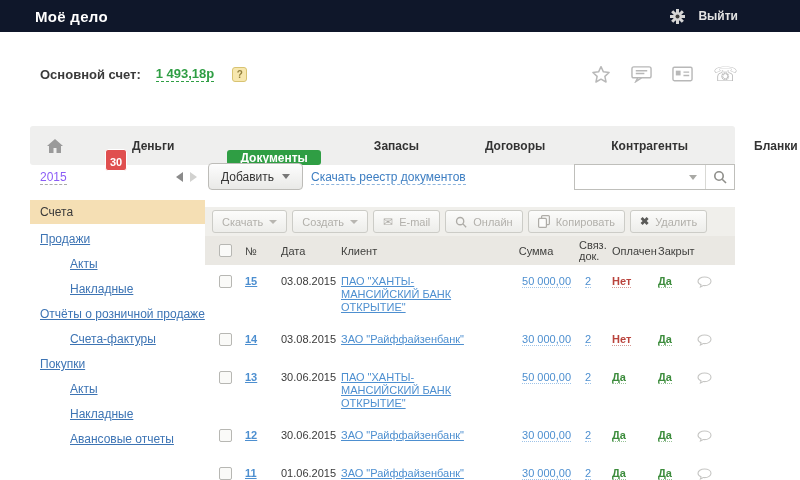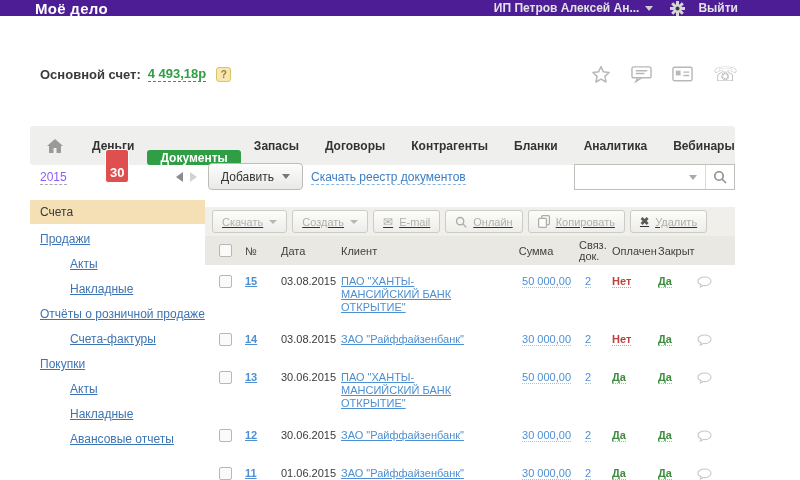--- a/index.html
+++ b/index.html
@@ -1,47 +1,47 @@
 <!DOCTYPE html>
 <html><head>
 <meta charset="utf-8">
 <style>
   * { margin:0; padding:0; box-sizing:border-box; }
   html,body { width:800px; height:480px; overflow:hidden; background:#fff;
     font-family:"Liberation Sans","DejaVu Sans",sans-serif; font-size:12px; color:#333; }
 
   
-  .topbar { position:absolute; top:0; left:0; width:800px; height:16px; background:#4c1d95;
+  .topbar { position:absolute; top:0; left:0; width:800px; height:32px; background:#0f172a;
     display:flex; align-items:center; }
   .logo { margin-left:35px; color:#fff; font-weight:bold; font-size:15px; letter-spacing:.3px; }
   .topbar-right { margin-left:auto; margin-right:62px; display:flex; align-items:center; gap:9px; }
   .user-menu { color:#e3e3e3; font-size:12px; font-weight:bold; display:flex; align-items:center; gap:6px; cursor:pointer; }
   .caret-down { width:0; height:0; border-left:4px solid transparent; border-right:4px solid transparent; border-top:5px solid #cfcfcf; display:inline-block; }
   .gear { display:flex; align-items:center; margin-left:8px; }
   .logout { color:#e3e3e3; font-size:12px; font-weight:bold; margin-left:4px; cursor:pointer; }
 
   
-  .balance { position:absolute; top:66px; left:40px; display:flex; align-items:flex-end; gap:7px; }
+  .balance { position:absolute; top:66px; left:40px; display:flex; align-items:flex-end; gap:15px; }
   .balance-label { font-weight:bold; font-size:13px; color:#3a3a3a; }
   .balance-value { font-weight:bold; font-size:13px; color:#2f9e44; border-bottom:1px dashed #2f9e44; cursor:pointer; }
   .help-badge { width:15px; height:15px; background:#f7e7ae; border:1px solid #d8c372; border-radius:3px;
     color:#93803e; font-size:10px; font-weight:bold; text-align:center; line-height:13px; margin-left:3px; cursor:pointer; }
   .quick-icons { position:absolute; top:64px; right:62px; display:flex; align-items:center; gap:20px; }
   .quick-icons span { display:flex; align-items:center; cursor:pointer; }
   .phone-glyph { font-size:20px; color:#b4b4b4; line-height:1; }
 
   
   .nav { position:absolute; top:126px; left:30px; width:705px; height:39px; background:#efefee;
-    border-radius:3px; display:flex; align-items:stretch; }
+    border-radius:3px; display:flex; align-items:stretch;gap:40px; }
   .nav-home { display:flex; align-items:center; padding:0 16px 0 17px; cursor:pointer; }
   .nav-item { display:flex; align-items:center; padding:0 13px; font-weight:bold; font-size:12px;
     color:#333; text-decoration:none; cursor:pointer; position:relative; }
   .nav-item.active { background:#2f9e44; color:#fff; border-radius:3px;margin-top:24px; }
-  .nav-badge { position:absolute; left:75px; top:23px; background:#e04f4f; color:#fff; font-size:13px;
-    font-weight:bold; padding:15px 4px 2px; border-radius:3px; border:1px solid #fff; z-index:3; }
+  .nav-badge { position:absolute; left:75px; top:23px; background:#e04f4f; color:#fff; font-size:11px;
+    font-weight:bold; padding:6px 4px 2px; border-radius:3px; border:1px solid #fff; z-index:3; }
 
   
   .period-row { position:absolute; top:163px; left:30px; width:705px; height:30px; }
   .year-link { position:absolute; left:10px; top:7px; color:#8b5cf6; border-bottom:1px dashed #aaa; cursor:pointer; }
   .pager { position:absolute; left:146px; top:9px; display:flex; gap:7px; }
   .arr-left { width:0; height:0; border-top:5px solid transparent; border-bottom:5px solid transparent; border-right:7px solid #8b8b8b; cursor:pointer; }
   .arr-right { width:0; height:0; border-top:5px solid transparent; border-bottom:5px solid transparent; border-left:7px solid #d2d2d0; cursor:pointer; }
   .add-btn { position:absolute; left:178px; top:0; height:27px; padding:0 12px; display:flex; align-items:center; gap:8px;
     background:linear-gradient(#fdfdfd,#e9e9e7); border:1px solid #bdbcb8; border-radius:4px;
     font-size:12px; color:#333; cursor:pointer; }
@@ -54,21 +54,21 @@
   .search-btn { width:29px; height:100%; border-left:1px solid #d9d9d5; display:flex; align-items:center; justify-content:center; cursor:pointer; background:#fff; }
 
   
   .sidebar { position:absolute; top:200px; left:30px; width:175px; }
   .side-sel { background:#f5dfb4; padding:5px 10px; font-size:12px; color:#3a3a3a; margin-bottom:8px; cursor:pointer; }
   .side-link { display:block; color:#3d74b4; text-decoration:underline; font-size:12px; margin:0 0 11px 10px; white-space:nowrap; cursor:pointer; }
   .side-link.lvl2 { margin-left:40px; }
 
   
   .panel { position:absolute; top:207px; left:205px; width:530px; }
-  .toolbar { height:29px; background:#f0efeb; display:flex; align-items:center; gap:5px; padding:0 4px 0 7px;text-decoration:underline; }
+  .toolbar { height:29px; background:#f0efeb; display:flex; align-items:center; gap:5px; padding:0 4px 0 7px; }
   .tbtn { height:23px; padding:0 9px; display:flex; align-items:center; gap:6px;
     background:linear-gradient(#fcfcfb,#ededea); border:1px solid #ccccc7; border-radius:3px;
     font-size:11px; color:#b2b0ab; cursor:default; white-space:nowrap; }
   .tbtn .caret-sm { width:0; height:0; border-left:4px solid transparent; border-right:4px solid transparent; border-top:4px solid #b8b6b1; }
   .tbtn .glyph { font-size:12px; color:#aeaca7; line-height:1; }
   .tbtn .glyph-dark { font-size:11px; color:#5a5a58; line-height:1; font-weight:bold; }
 
   .grid-row { display:grid; grid-template-columns:26px 36px 60px 160px 72px 30px 44px 40px 34px; align-items:start; }
   .thead { background:#eae8e3; padding:4px 0 3px 14px; min-height:27px; align-items:center; }
   .thead div { font-size:11px; color:#3f3f3d; line-height:11px; }
@@ -89,43 +89,39 @@
   .status.st-yes { color:#3c8c3c; border-bottom:1px dotted #96c296; }
   .cell-bubble { display:flex; justify-content:center; padding-top:1px; cursor:pointer; }
   a { cursor:pointer; }
 </style>
 </head>
 <body>
 
 <div class="topbar">
   <div class="logo">Моё дело</div>
   <div class="topbar-right">
-    <div class="user-menu">
-      <span>ИП Петров Алексей Ан...</span>
-      <span class="caret-down"></span>
-    </div>
     <span class="gear">
       <svg width="15" height="15" viewBox="-8 -8 16 16" fill="#d6d6d6">
           <g>
         <rect x="-1.6" y="-8" width="3.2" height="16"></rect>
         <rect x="-1.6" y="-8" width="3.2" height="16" transform="rotate(45)"></rect>
         <rect x="-1.6" y="-8" width="3.2" height="16" transform="rotate(90)"></rect>
         <rect x="-1.6" y="-8" width="3.2" height="16" transform="rotate(135)"></rect>
           </g>
         <circle r="4.6"></circle>
           <circle r="2.1" fill="#3b3b3b"></circle>
       </svg>
     </span>
     <span class="logout">Выйти</span>
   </div>
 </div>
 
 <div class="balance">
   <span class="balance-label">Основной счет:</span>
-  <span class="balance-value">4 493,18р</span>
+  <span class="balance-value">1 493,18р</span>
   <span class="help-badge">?</span>
 </div>
 
 <div class="quick-icons">
   <span>
     <svg width="20" height="19" viewBox="0 0 24 23" fill="none" stroke="#b8b8b8" stroke-width="1.8" stroke-linejoin="round">
       <path d="M12 2l2.9 6.3 6.9.8-5.1 4.7 1.4 6.8-6.1-3.4-6.1 3.4 1.4-6.8L2.2 9.1l6.9-.8z"></path>
       </svg>
   </span>
   <span>

